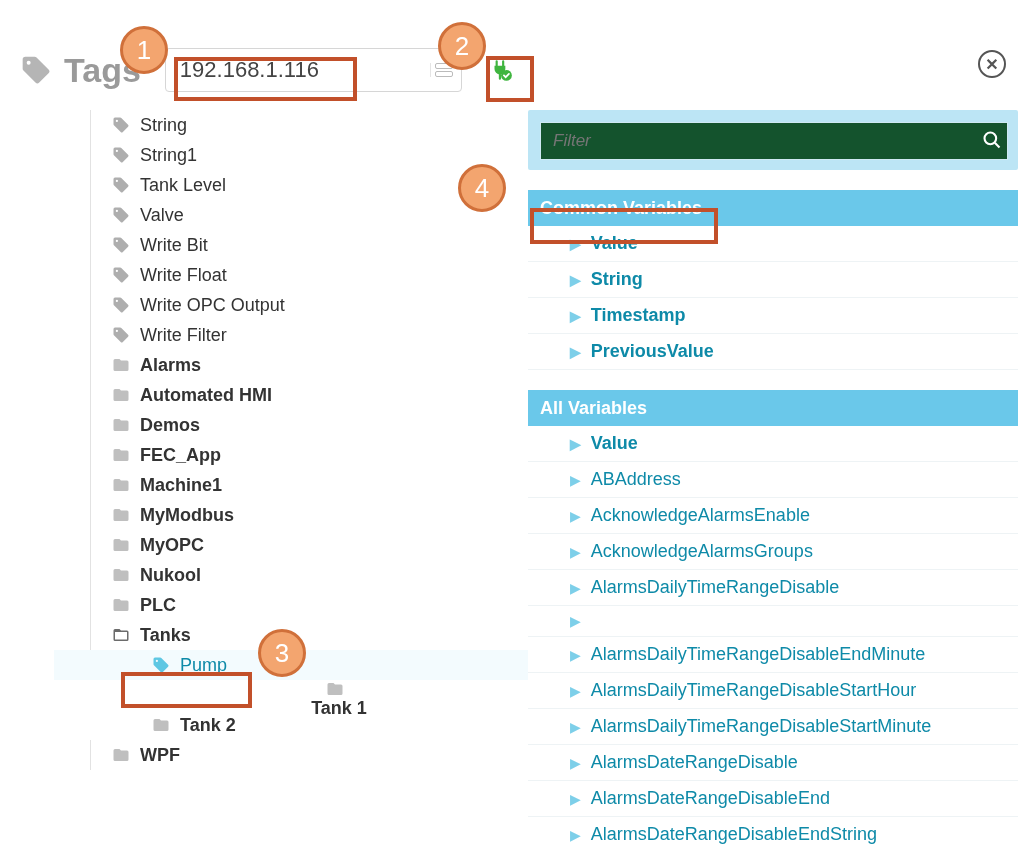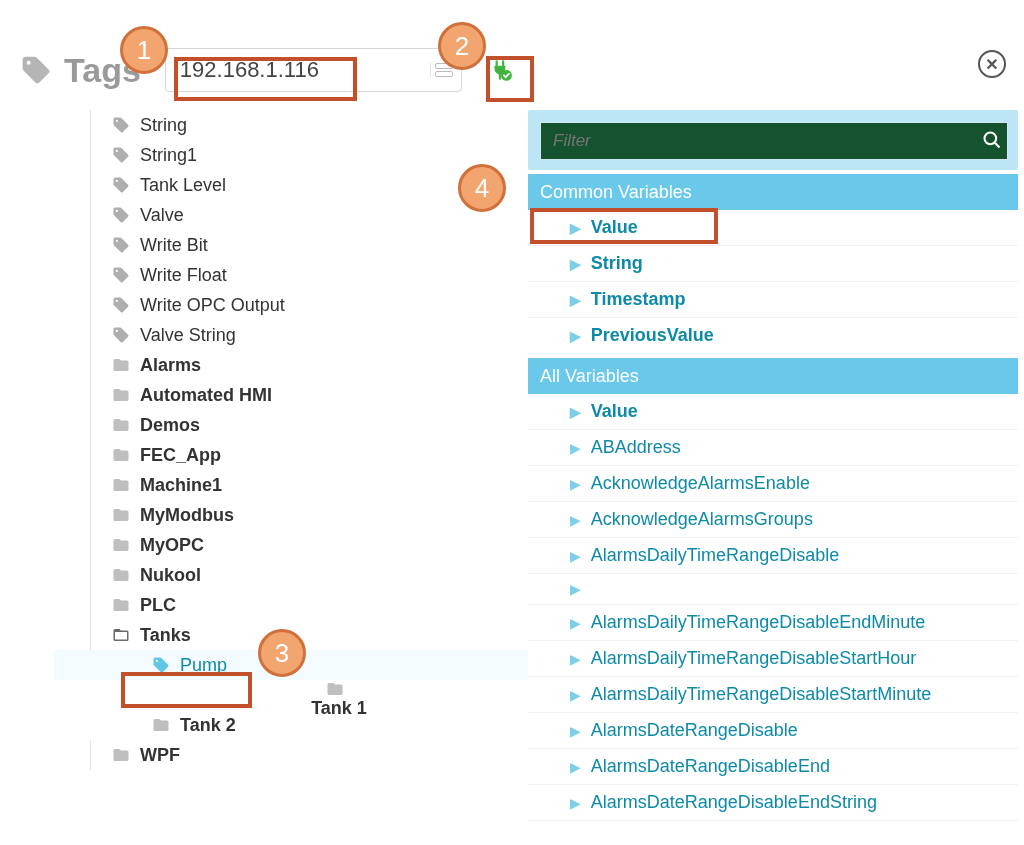--- a/index.html
+++ b/index.html
@@ -146,21 +146,22 @@
   .search-icon {
     position: absolute;
     right: 16px; top: 20px;
     color: #fff;
   }
   .section-header {
     background: #6ac8ea;
     color: #fff;
     font-size: 18px;
     padding: 8px 12px 7px 12px;
-    margin-top: 4px;
+    margin-top: 20px;
+    font-weight: bold;
   }
   .var-list { list-style: none; }
   .var-item {
     display: flex;
     align-items: center;
     padding: 7px 4px 7px 42px;
     font-size: 18px;
     color: #0e8aa8;
     border-bottom: 1px solid #eef3f5;
     cursor: pointer;
@@ -293,21 +294,21 @@
           </span>
           <span>Write OPC Output</span>
         </li>
         <li class="tree-item">
           <span class="tree-guide"></span>
           <span class="item-icon">
             <svg width="18" height="18" viewBox="0 0 24 24" fill="#aeaeae">
               <path d="M21.41 11.58l-9-9A2 2 0 0011 2H4a2 2 0 00-2 2v7a2 2 0 00.59 1.41l9 9a2 2 0 002.83 0l7-7a2 2 0 000-2.83zM6.5 8A1.5 1.5 0 118 6.5 1.5 1.5 0 016.5 8z"></path>
             </svg>
           </span>
-          <span>Valve String</span>
+          <span>Write Filter</span>
         </li>
         <li class="tree-item folder bold">
           <span class="tree-guide"></span>
           <span class="item-icon">
             <svg width="18" height="18" viewBox="0 0 24 24" fill="#bfbfbf">
               <path d="M10 4H4a2 2 0 00-2 2v12a2 2 0 002 2h16a2 2 0 002-2V8a2 2 0 00-2-2h-8z"></path>
             </svg>
           </span>
           <span>Alarms</span>
         </li>

